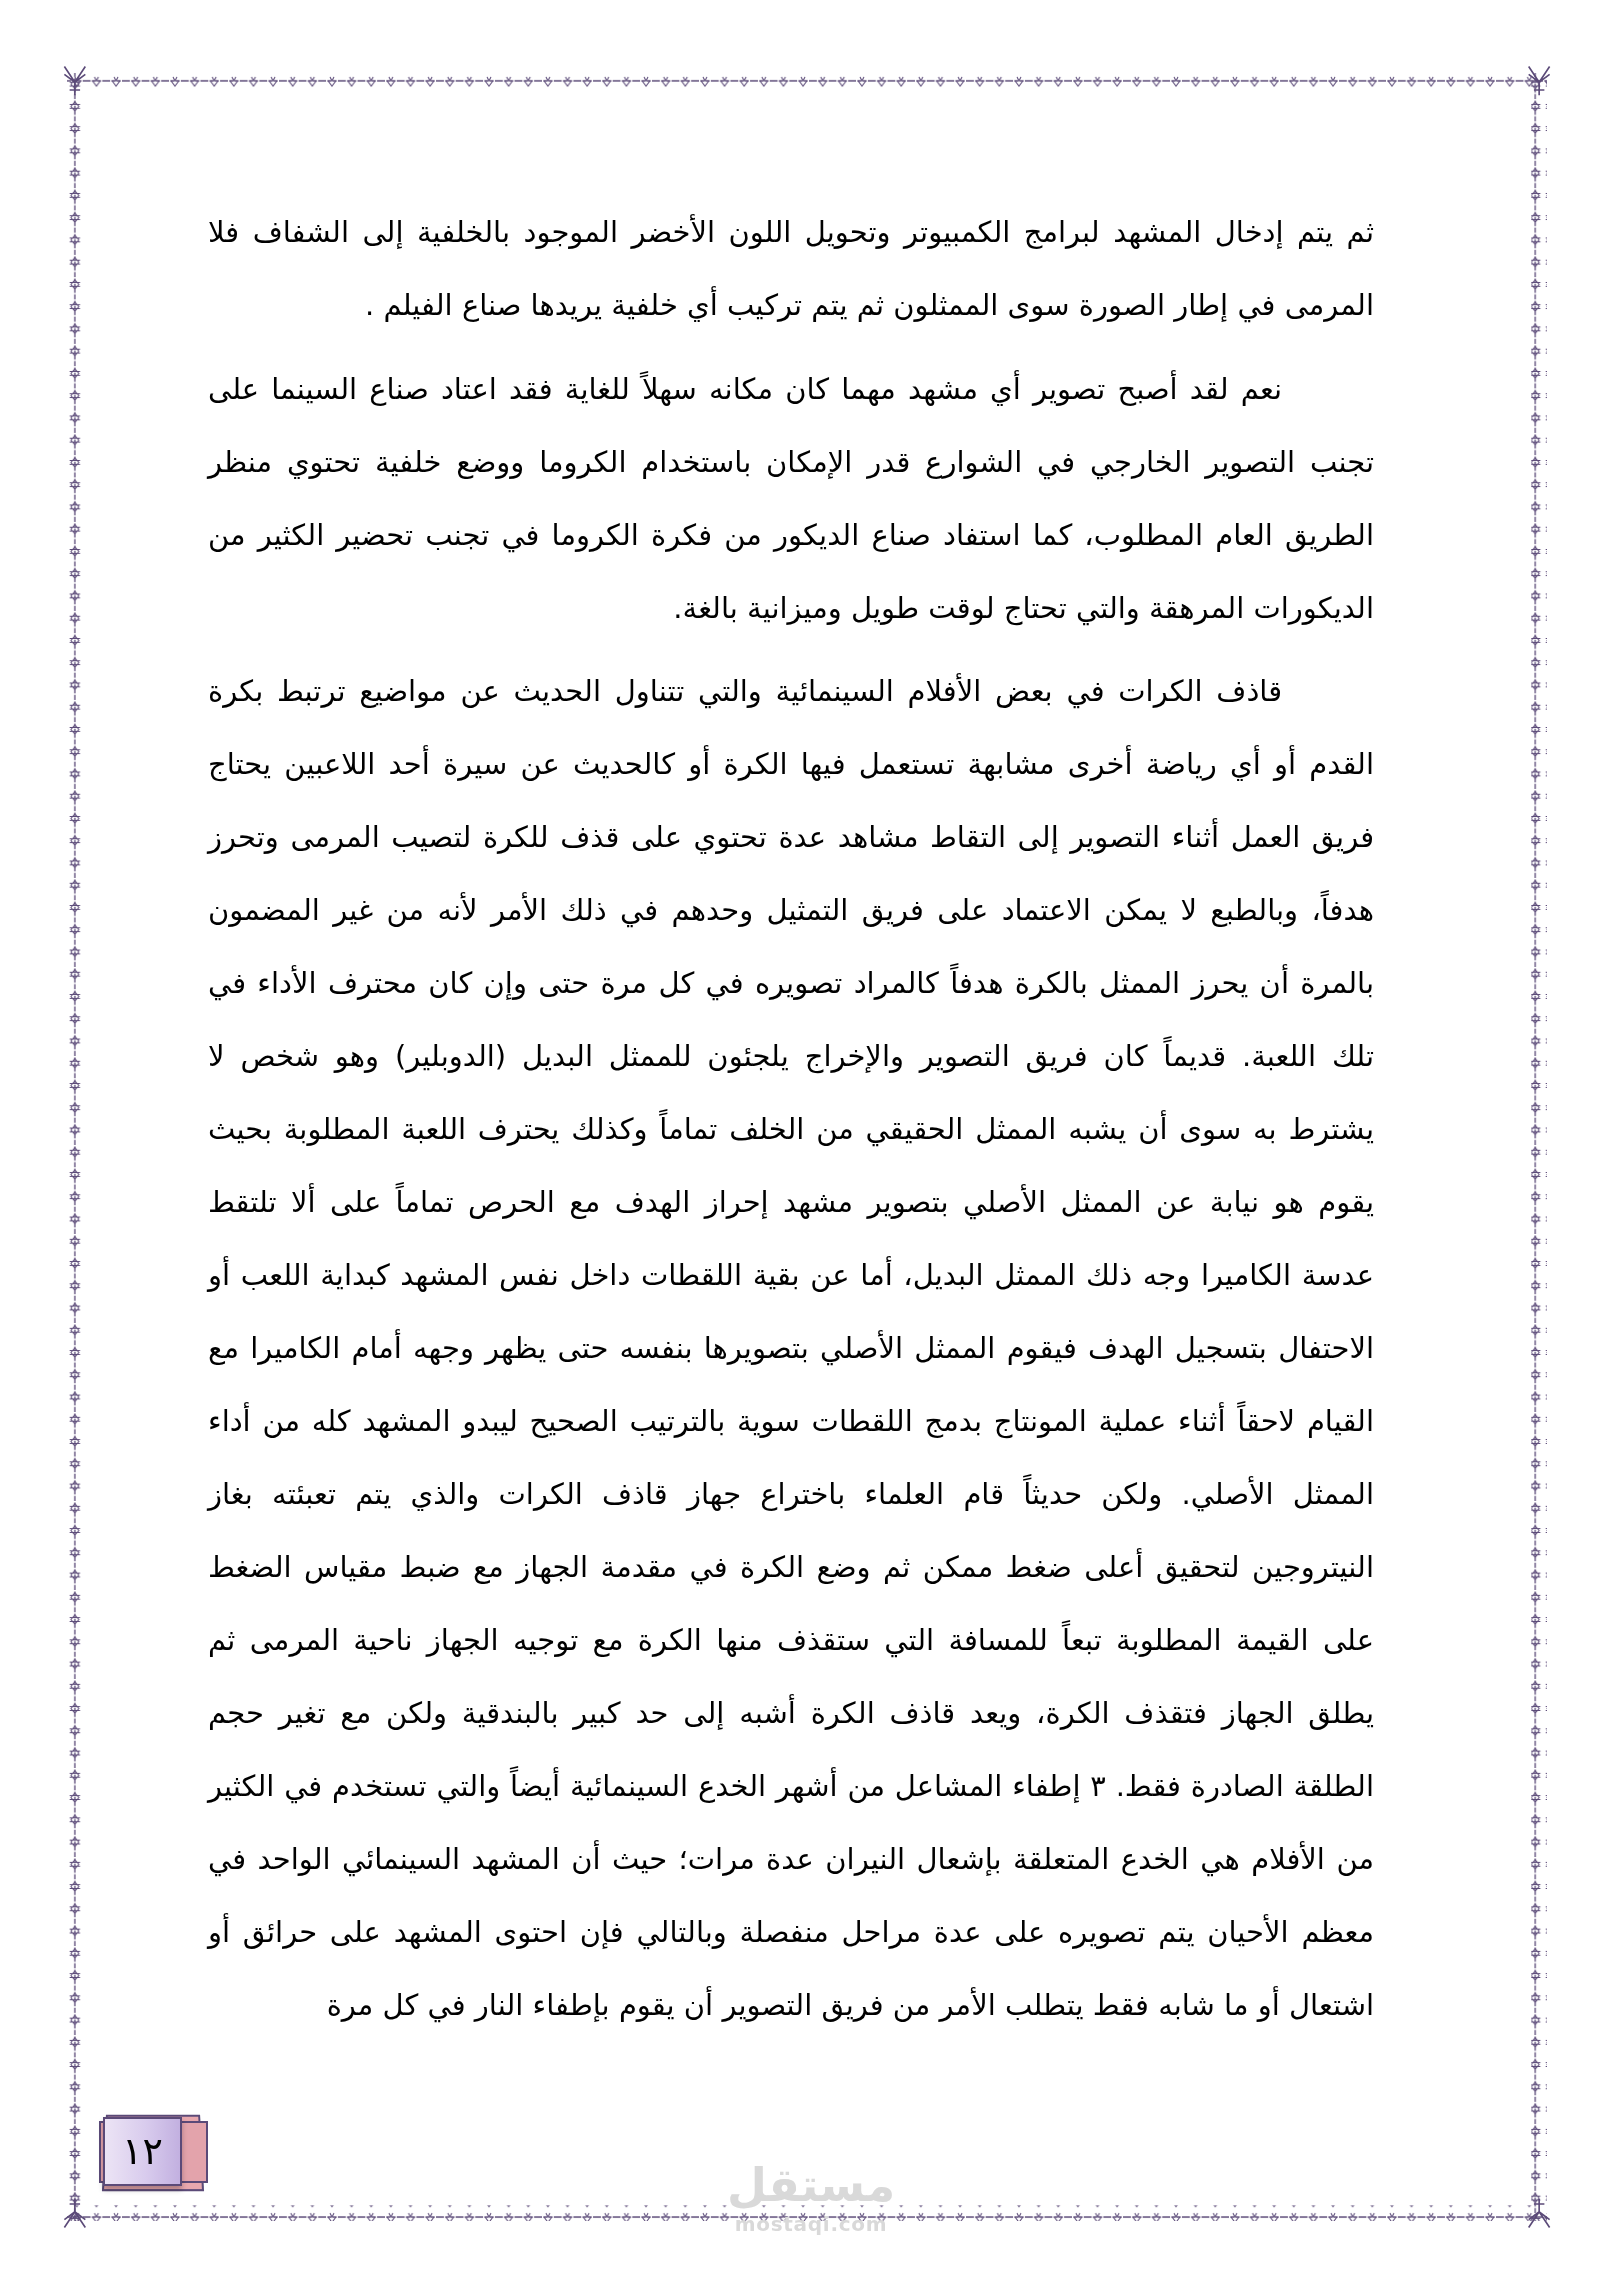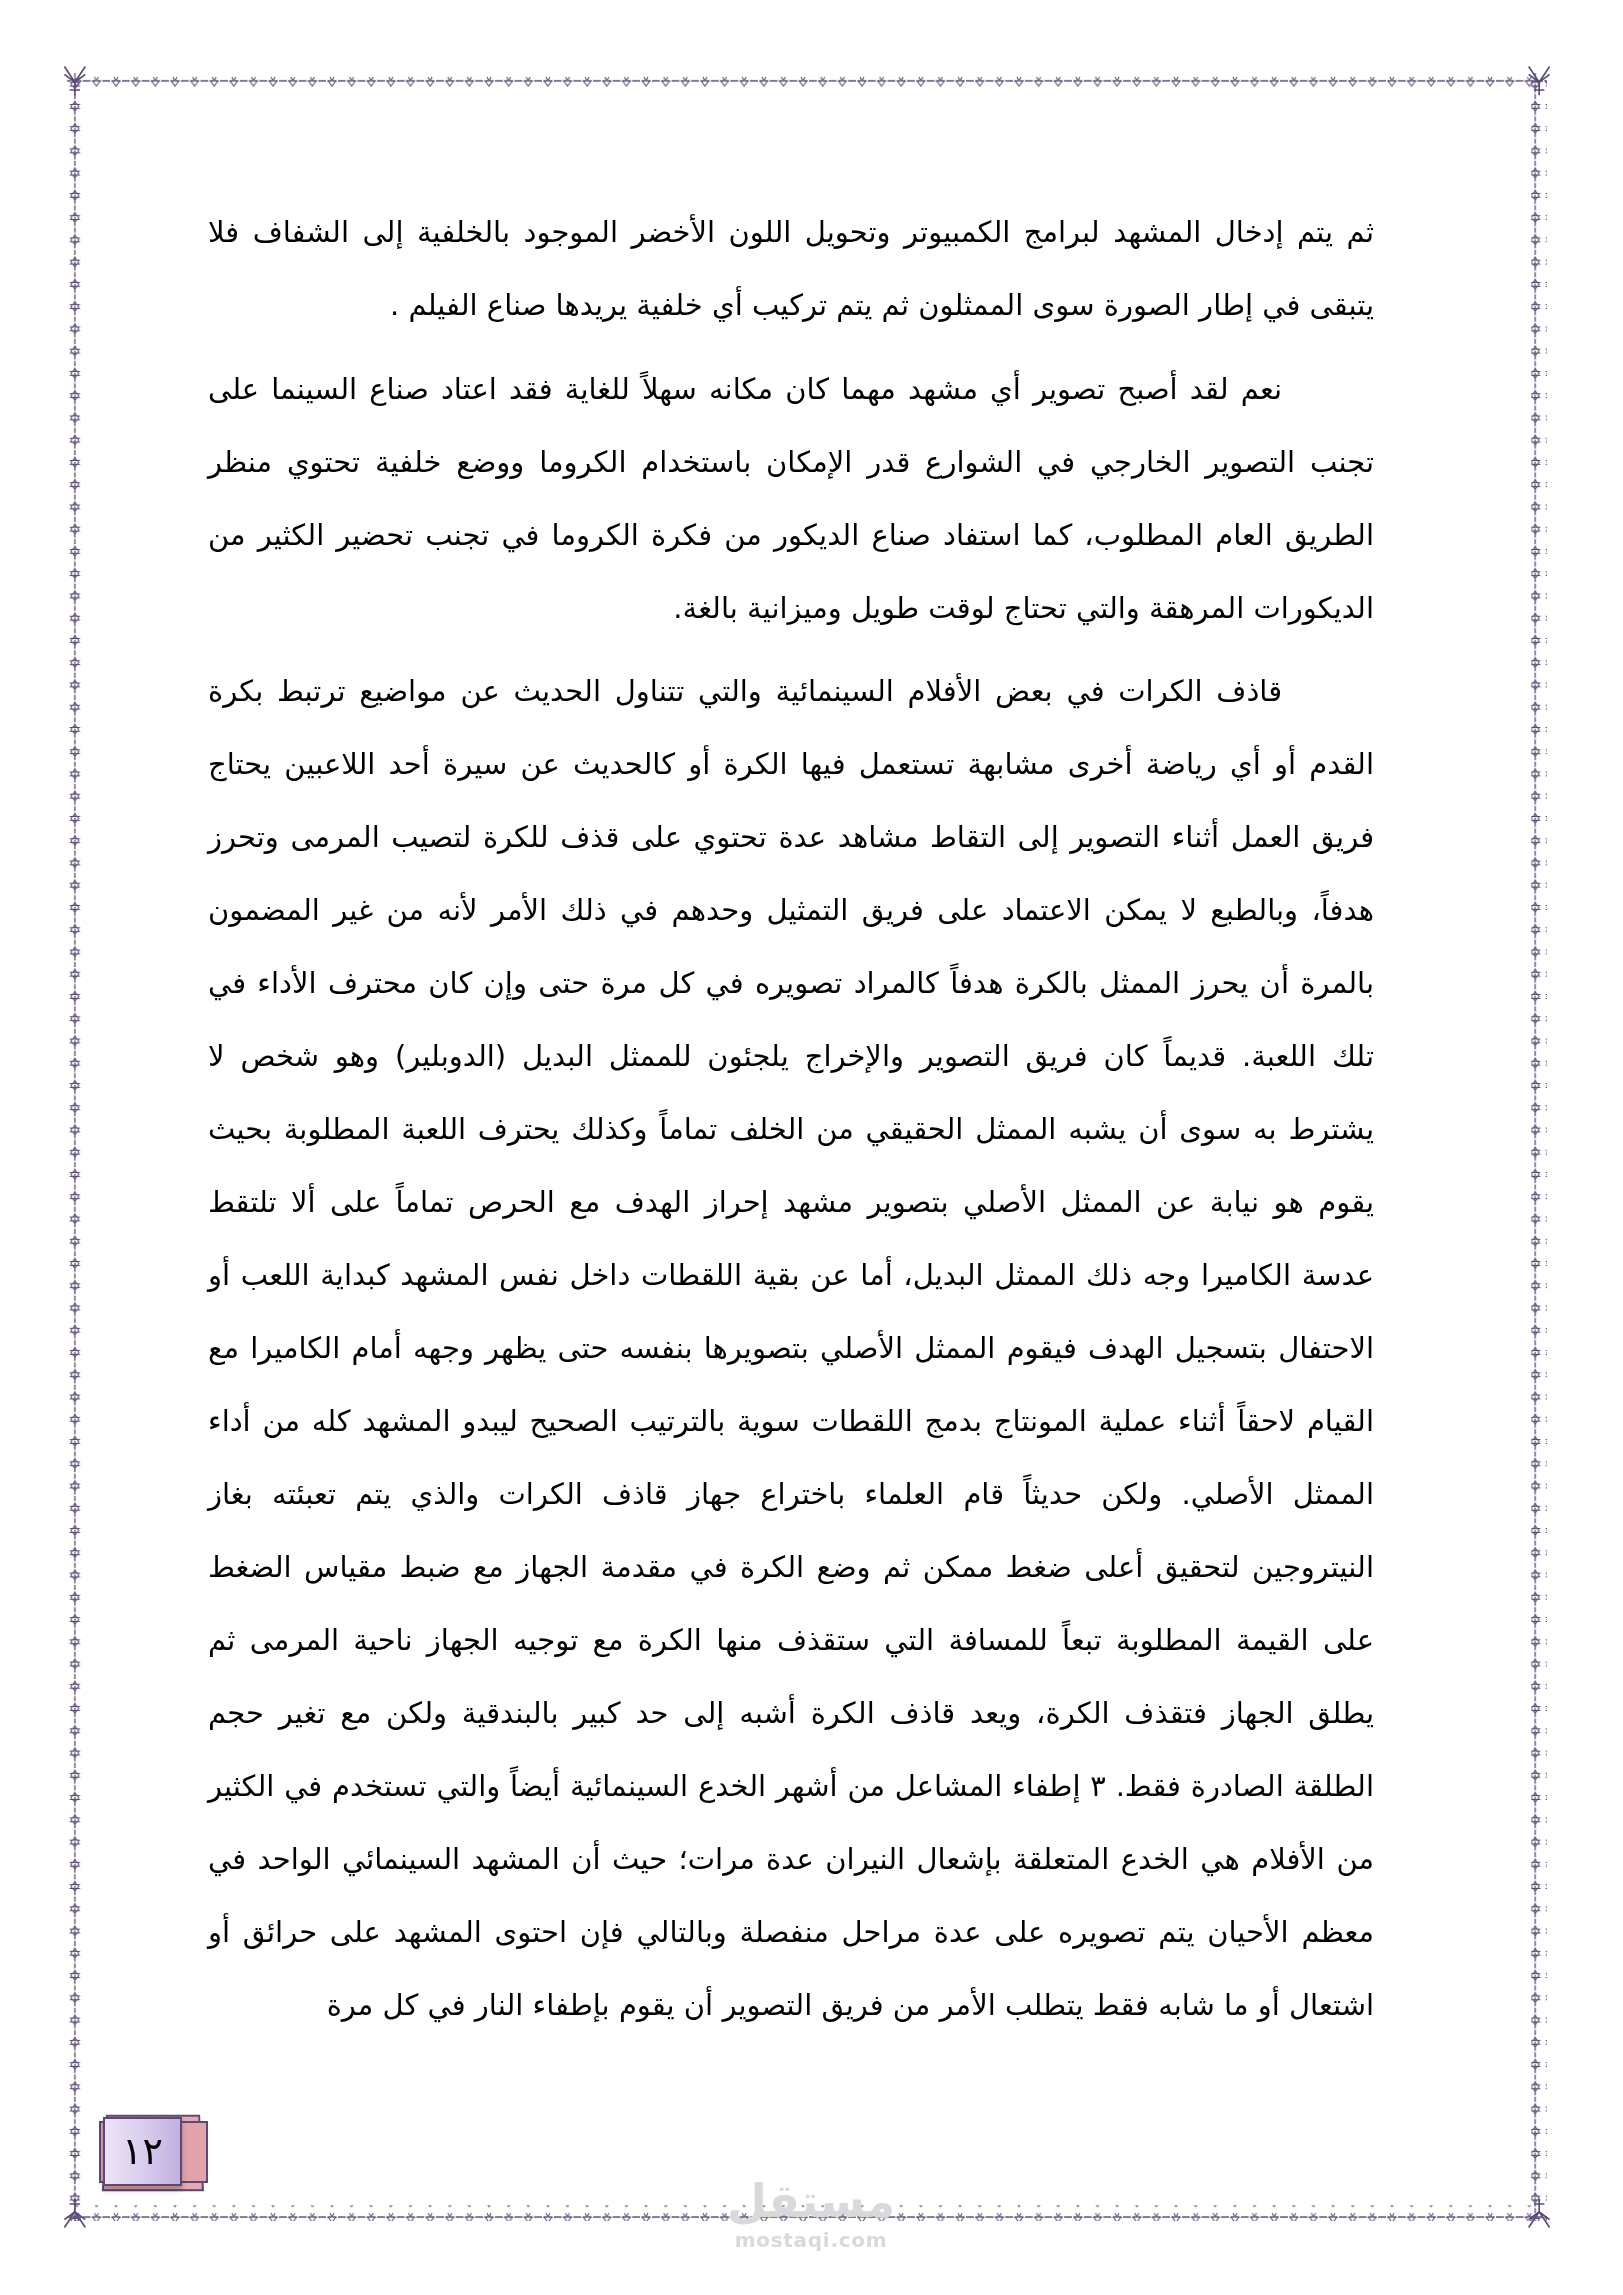--- a/index.html
+++ b/index.html
@@ -88,21 +88,20 @@
     
     .watermark {
       position: absolute;
       left: 713px;
       top: 2159px;
       width: 196px;
       text-align: center;
       color: #d9d9d9;
       font-family: "DejaVu Sans", sans-serif;
       pointer-events: none;
-      margin-top: 16px;
     }
     .watermark .wm-ar {
       font-size: 46px;
       font-weight: bold;
       line-height: 52px;
       direction: rtl;
     }
     .watermark .wm-en {
       font-size: 20px;
       font-weight: bold;
@@ -143,21 +142,21 @@
     <g fill="none" stroke="#5b4a78" stroke-width="2.5" transform="translate(0 3282) scale(1 -1)">
       <path d="M-4 -10 L12 14 L28 -10 M-4 2 L12 14 L28 2 M12 14 L12 34 M4 26 L20 26"></path>
     </g>
     <g fill="none" stroke="#5b4a78" stroke-width="2.5" transform="translate(2238 3282) scale(1 -1)">
       <path d="M-4 -10 L12 14 L28 -10 M-4 2 L12 14 L28 2 M12 14 L12 34 M4 26 L20 26"></path>
     </g>
   </svg>
 </div>
 
 <div class="text-body">
-  <p class="no-indent">ثم يتم إدخال المشهد لبرامج الكمبيوتر وتحويل اللون الأخضر الموجود بالخلفية إلى الشفاف فلا يتبقى في إطار الصورة سوى الممثلون ثم يتم تركيب أي خلفية يريدها صناع الفيلم .</p>
+  <p class="no-indent">ثم يتم إدخال المشهد لبرامج الكمبيوتر وتحويل اللون الأخضر الموجود بالخلفية إلى الشفاف فلا المرمى في إطار الصورة سوى الممثلون ثم يتم تركيب أي خلفية يريدها صناع الفيلم .</p>
   <p>نعم لقد أصبح تصوير أي مشهد مهما كان مكانه سهلاً للغاية فقد اعتاد صناع السينما على تجنب التصوير الخارجي في الشوارع قدر الإمكان باستخدام الكروما ووضع خلفية تحتوي منظر الطريق العام المطلوب، كما استفاد صناع الديكور من فكرة الكروما في تجنب تحضير الكثير من الديكورات المرهقة والتي تحتاج لوقت طويل وميزانية بالغة.</p>
   <p>قاذف الكرات في بعض الأفلام السينمائية والتي تتناول الحديث عن مواضيع ترتبط بكرة القدم أو أي رياضة أخرى مشابهة تستعمل فيها الكرة أو كالحديث عن سيرة أحد اللاعبين يحتاج فريق العمل أثناء التصوير إلى التقاط مشاهد عدة تحتوي على قذف للكرة لتصيب المرمى وتحرز هدفاً، وبالطبع لا يمكن الاعتماد على فريق التمثيل وحدهم في ذلك الأمر لأنه من غير المضمون بالمرة أن يحرز الممثل بالكرة هدفاً كالمراد تصويره في كل مرة حتى وإن كان محترف الأداء في تلك اللعبة. قديماً كان فريق التصوير والإخراج يلجئون للممثل البديل (الدوبلير) وهو شخص لا يشترط به سوى أن يشبه الممثل الحقيقي من الخلف تماماً وكذلك يحترف اللعبة المطلوبة بحيث يقوم هو نيابة عن الممثل الأصلي بتصوير مشهد إحراز الهدف مع الحرص تماماً على ألا تلتقط عدسة الكاميرا وجه ذلك الممثل البديل، أما عن بقية اللقطات داخل نفس المشهد كبداية اللعب أو الاحتفال بتسجيل الهدف فيقوم الممثل الأصلي بتصويرها بنفسه حتى يظهر وجهه أمام الكاميرا مع القيام لاحقاً أثناء عملية المونتاج بدمج اللقطات سوية بالترتيب الصحيح ليبدو المشهد كله من أداء الممثل الأصلي. ولكن حديثاً قام العلماء باختراع جهاز قاذف الكرات والذي يتم تعبئته بغاز النيتروجين لتحقيق أعلى ضغط ممكن ثم وضع الكرة في مقدمة الجهاز مع ضبط مقياس الضغط على القيمة المطلوبة تبعاً للمسافة التي ستقذف منها الكرة مع توجيه الجهاز ناحية المرمى ثم يطلق الجهاز فتقذف الكرة، ويعد قاذف الكرة أشبه إلى حد كبير بالبندقية ولكن مع تغير حجم الطلقة الصادرة فقط. ٣ إطفاء المشاعل من أشهر الخدع السينمائية أيضاً والتي تستخدم في الكثير من الأفلام هي الخدع المتعلقة بإشعال النيران عدة مرات؛ حيث أن المشهد السينمائي الواحد في معظم الأحيان يتم تصويره على عدة مراحل منفصلة وبالتالي فإن احتوى المشهد على حرائق أو اشتعال أو ما شابه فقط يتطلب الأمر من فريق التصوير أن يقوم بإطفاء النار في كل مرة</p>
 </div>
 
 <div class="page-badge">
   <div class="sheet-back"></div>
   <div class="sheet-back2"></div>
   <div class="sheet-front">١٢</div>
 </div>
 

